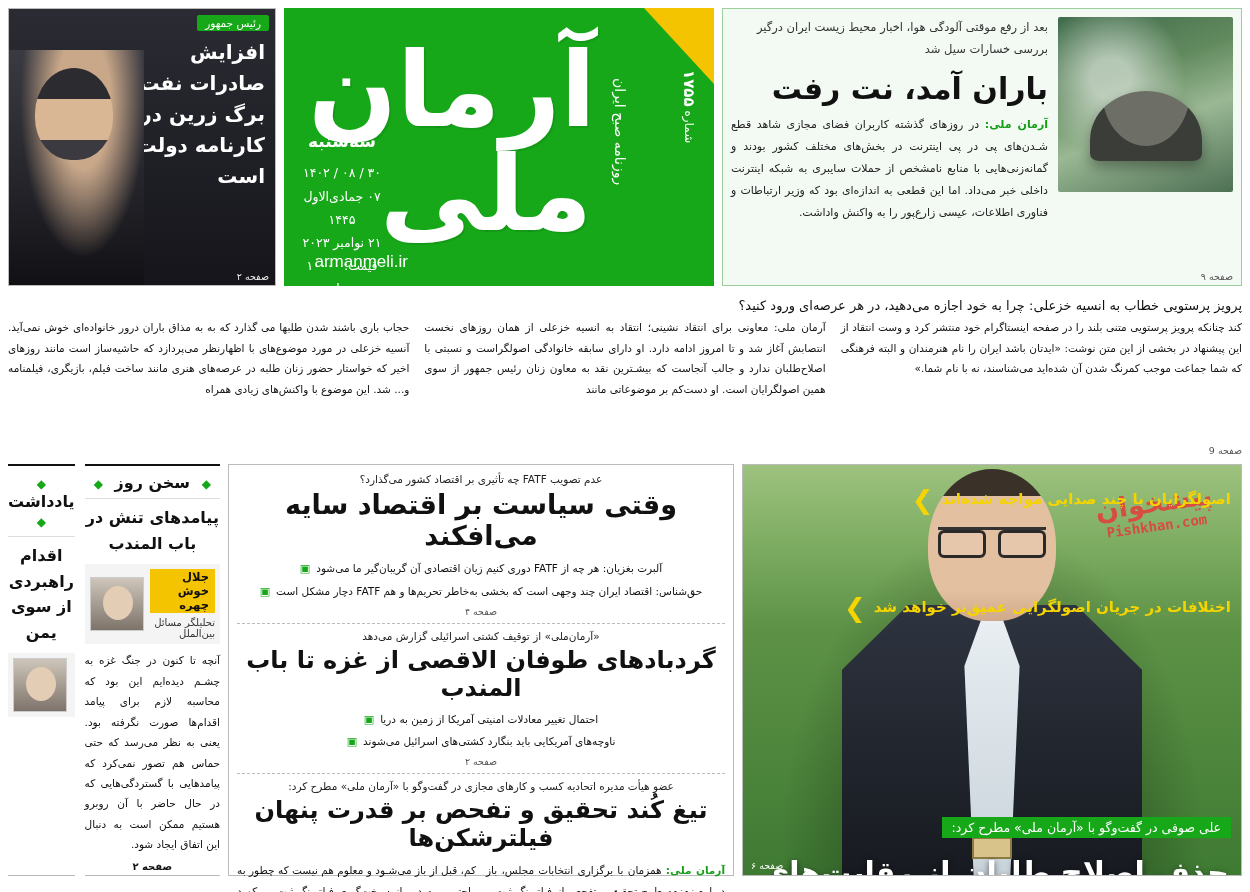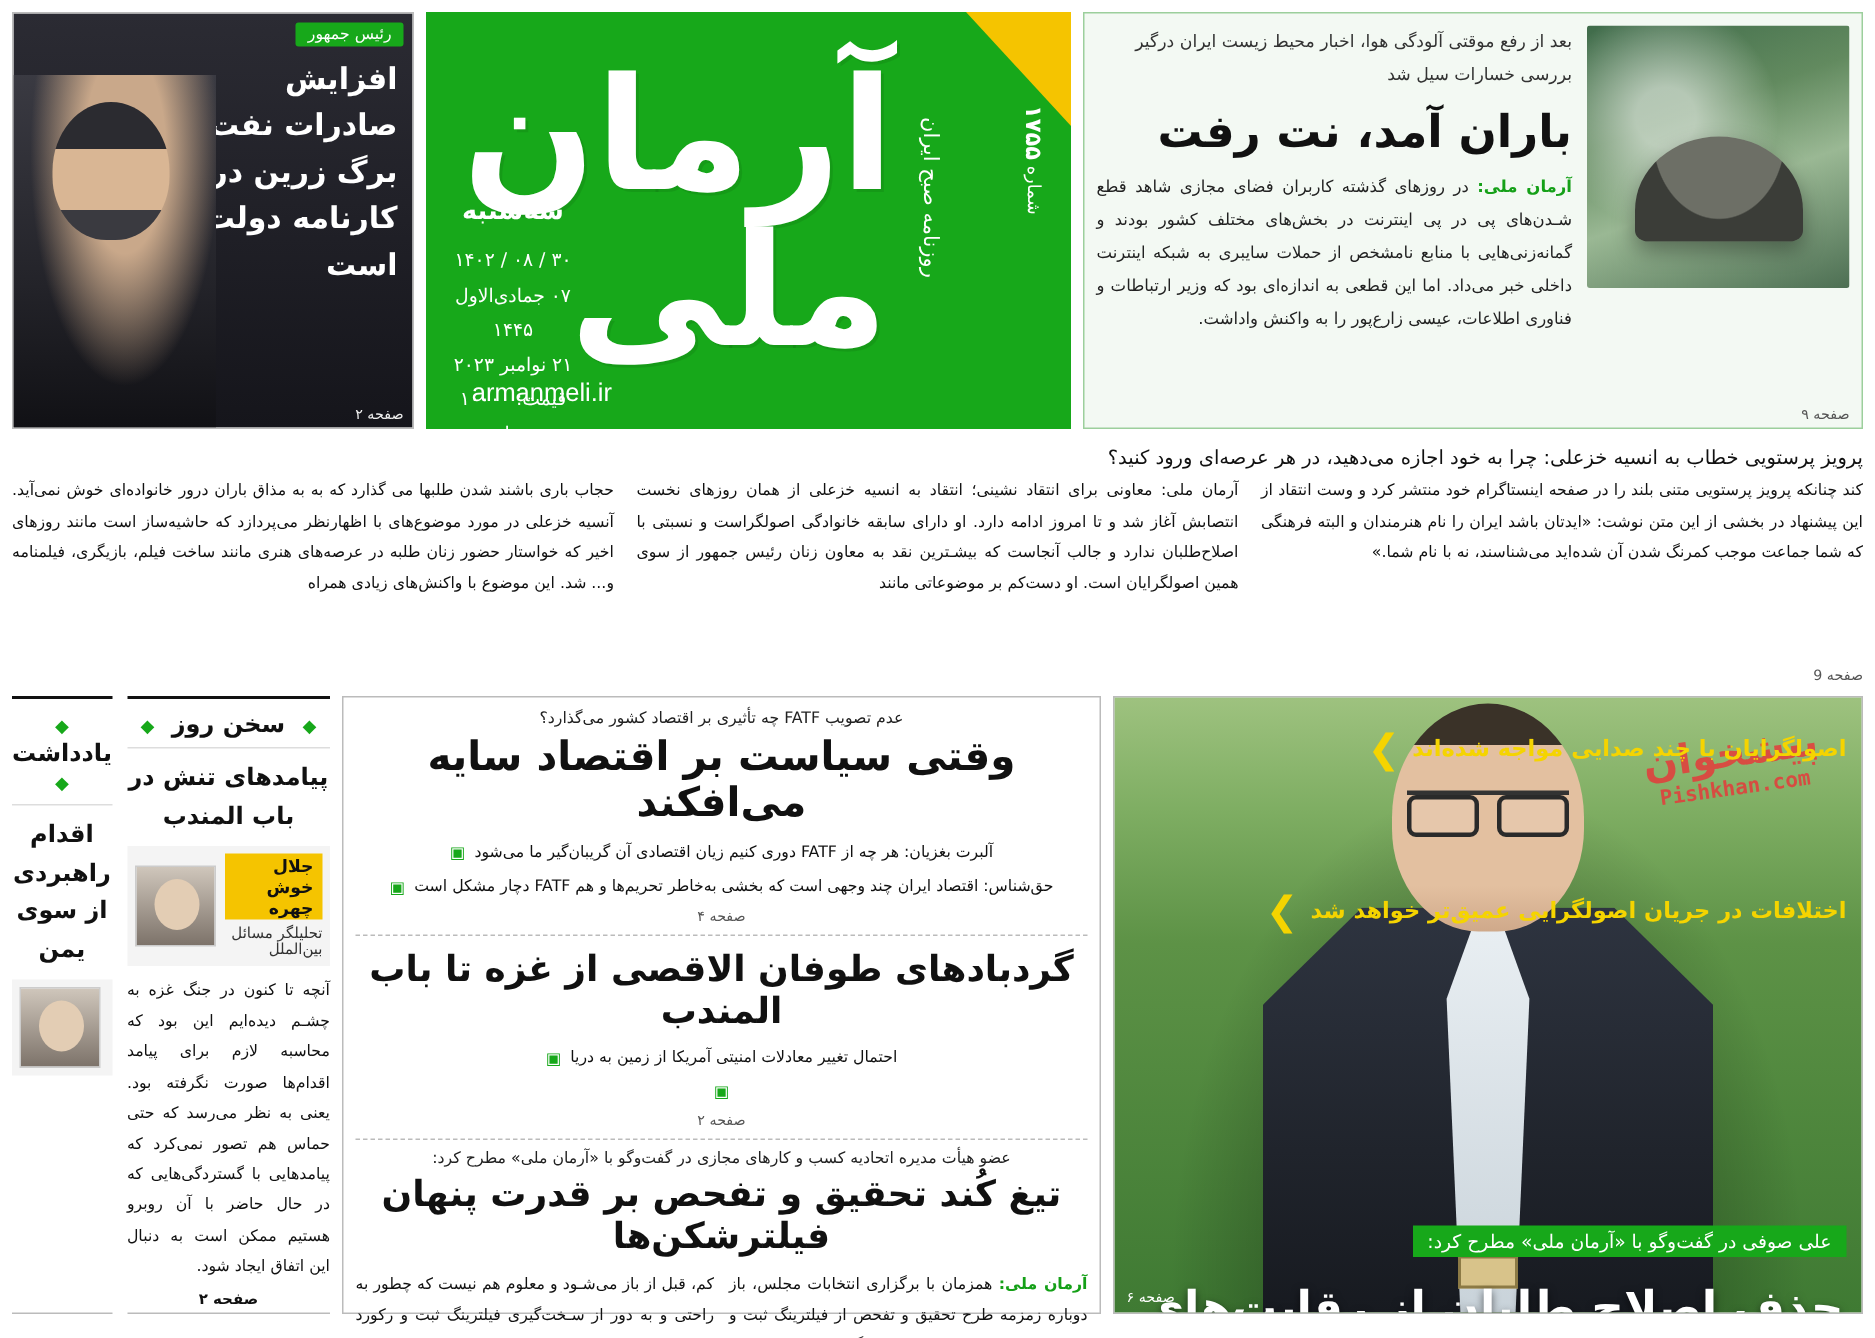--- a/index.html
+++ b/index.html
@@ -341,28 +341,30 @@
           </li>
           <li>
             <span class="bx">▣</span>
             <span>حق‌شناس: اقتصاد ایران چند وجهی است که بخشی به‌خاطر تحریم‌ها و هم FATF دچار مشکل است</span>
           </li>
         </ul>
         <div class="st-page">صفحه ۴</div>
       </div>
 
       <div class="story">
+        <div class="st-kicker">«آرمان‌ملی» از توقیف کشتی اسرائیلی گزارش می‌دهد</div>
         <div class="st-title sm">گردبادهای طوفان الاقصی از غزه تا باب المندب</div>
         <ul class="bullets">
           <li>
             <span class="bx">▣</span>
             <span>احتمال تغییر معادلات امنیتی آمریکا از زمین به دریا</span>
           </li>
           <li>
             <span class="bx">▣</span>
+            <span>ناوچه‌های آمریکایی باید بنگارد کشتی‌های اسرائیل می‌شوند</span>
           </li>
         </ul>
         <div class="st-page">صفحه ۲</div>
       </div>
 
       <div class="story">
         <div class="st-kicker">عضو هیأت مدیره اتحادیه کسب و کارهای مجازی در گفت‌وگو با «آرمان ملی» مطرح کرد:</div>
         <div class="st-title sm">تیغ کُند تحقیق و تفحص بر قدرت پنهان فیلترشکن‌ها</div>
         <div class="st-body">
           <div>کم، قبل از باز می‌شـود و معلوم هم نیست که چطور به راحتی و به دور از سـخت‌گیری فیلترینگ ثبت و رکورد انجام می‌شود. محدود کردن کسب و کارها در فضای مجازی و اپلیکیشن‌های شناخته شده با فیلترینگ مشکلی است که می‌گویند این به گفته رشیدی کوچی...</div>

